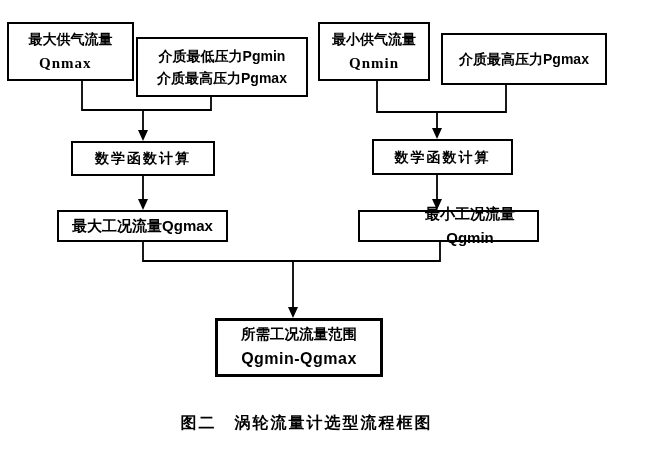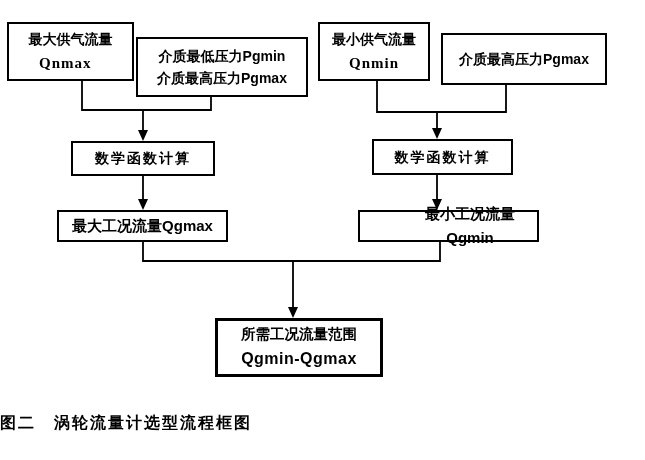--- a/index.html
+++ b/index.html
@@ -40,20 +40,21 @@
     letter-spacing: 1px;
   }
   .line--left { text-align: left; padding-left: 30px; }
   .result-l1 { font-size: 14.5px; }
   .result-l2 { font-size: 16px; letter-spacing: 0.5px; }
   .single { font-size: 15px; }
   .math-label { font-size: 14px; letter-spacing: 2px; }
   .caption {
     position: absolute;
     left: 0; top: 413px; width: 613px;
+    text-align: center;
     font-weight: bold;
     font-size: 16px;
     letter-spacing: 2px;
   }
 </style>
 </head>
 <body>
 
 <div class="canvas">
 

